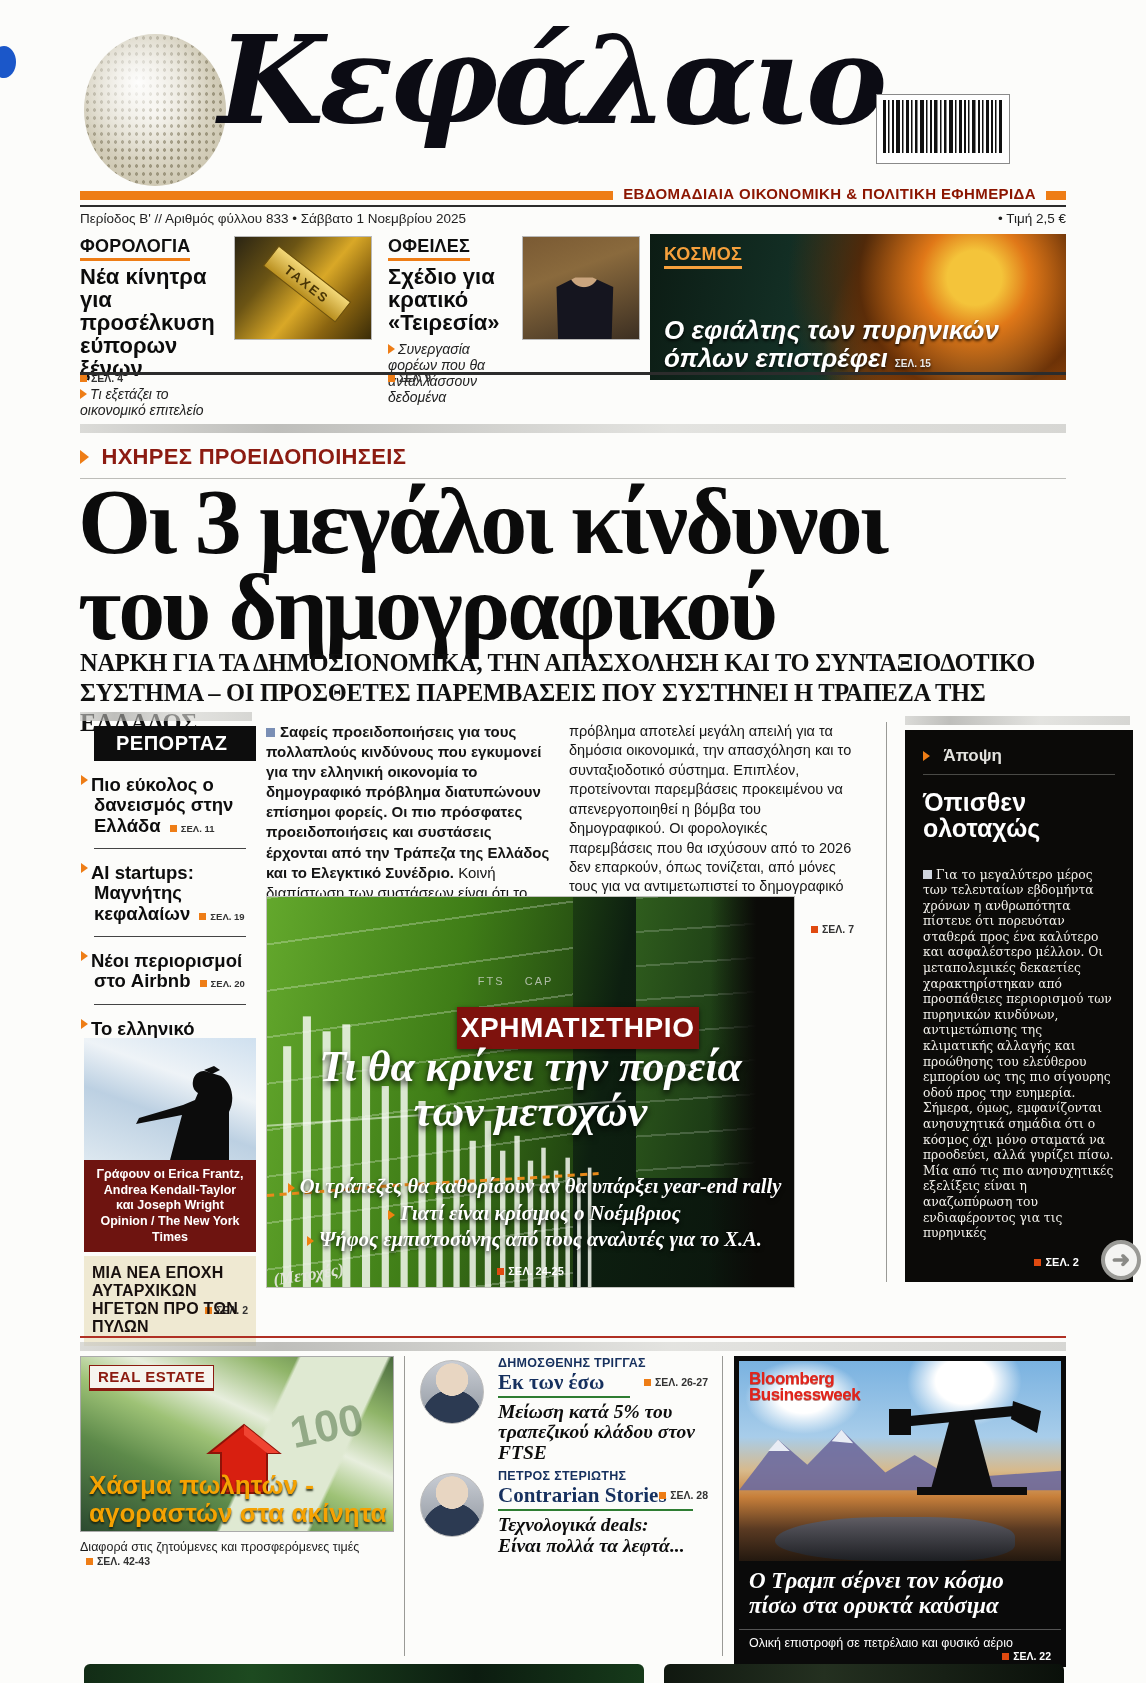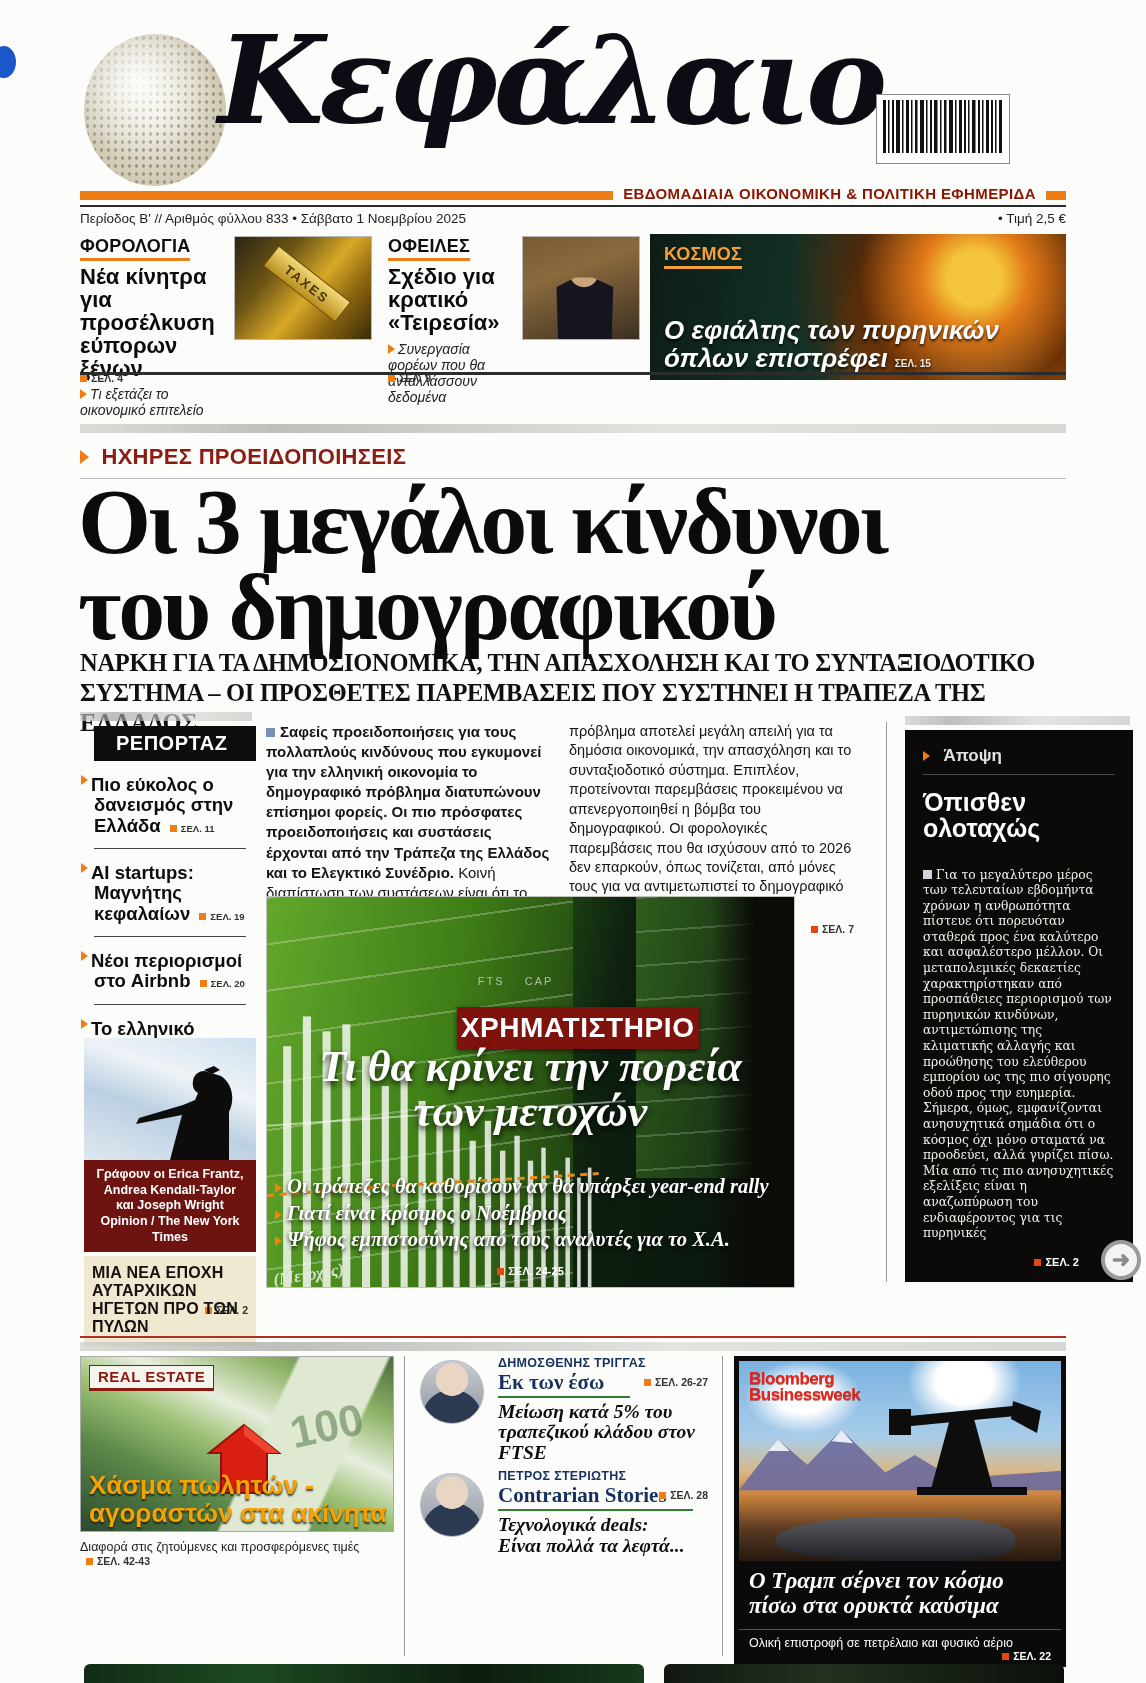--- a/index.html
+++ b/index.html
@@ -131,21 +131,21 @@
        linear-gradient(100deg,#2f5d1d 0%,#142c12 80%); }
   .mk-dark { position:absolute; right:0; top:0; width:16%; height:100%;
      background:linear-gradient(90deg, rgba(10,10,8,0) 0%, #0b0b08 55%); }
   .mk-bars { position:absolute; left:0; bottom:0; width:100%; height:100%; }
   .mk-label { position:absolute; left:36%; top:110px; background:#7e120d; color:#fff;
      font-size:28px; font-weight:800; letter-spacing:.6px; padding:5px 4px;
      box-shadow:0 2px 5px rgba(0,0,0,.6); }
   .mk-head { position:absolute; left:0; top:148px; width:100%; text-align:center;
      font-family:"Liberation Serif",serif; font-weight:bold; font-style:italic;
      font-size:44px; line-height:1.02; color:#fff; text-shadow:0 3px 6px rgba(0,0,0,.85); }
-  .mk-bullets { position:absolute; left:0; bottom:34px; width:100%; text-align:left;
+  .mk-bullets { position:absolute; left:0; bottom:34px; width:100%; text-align:center;
      font-family:"Liberation Serif",serif; font-weight:bold; font-style:italic;
      font-size:20.5px; line-height:1.3; color:#fff; text-shadow:0 2px 4px rgba(0,0,0,.9);padding-left:8px; }
   .mk-bullets .chev { border-left-color:#f0820f; margin-right:5px; }
   .mk-pr { position:absolute; left:0; bottom:10px; width:100%; text-align:center;
      color:#fff; font-size:11px; font-weight:700; }
   .mk-pr .sq { background:#e04a10; }
   .mk-chalk { position:absolute; left:6px; bottom:2px; color:#e8e8e2;
      font-family:"Liberation Serif",serif; font-style:italic; font-weight:bold;
      font-size:17px; transform:rotate(-9deg); opacity:.9; }
   .mk-ftse { position:absolute; left:40%; top:78px; color:#cfd4cc; font-size:11px;

